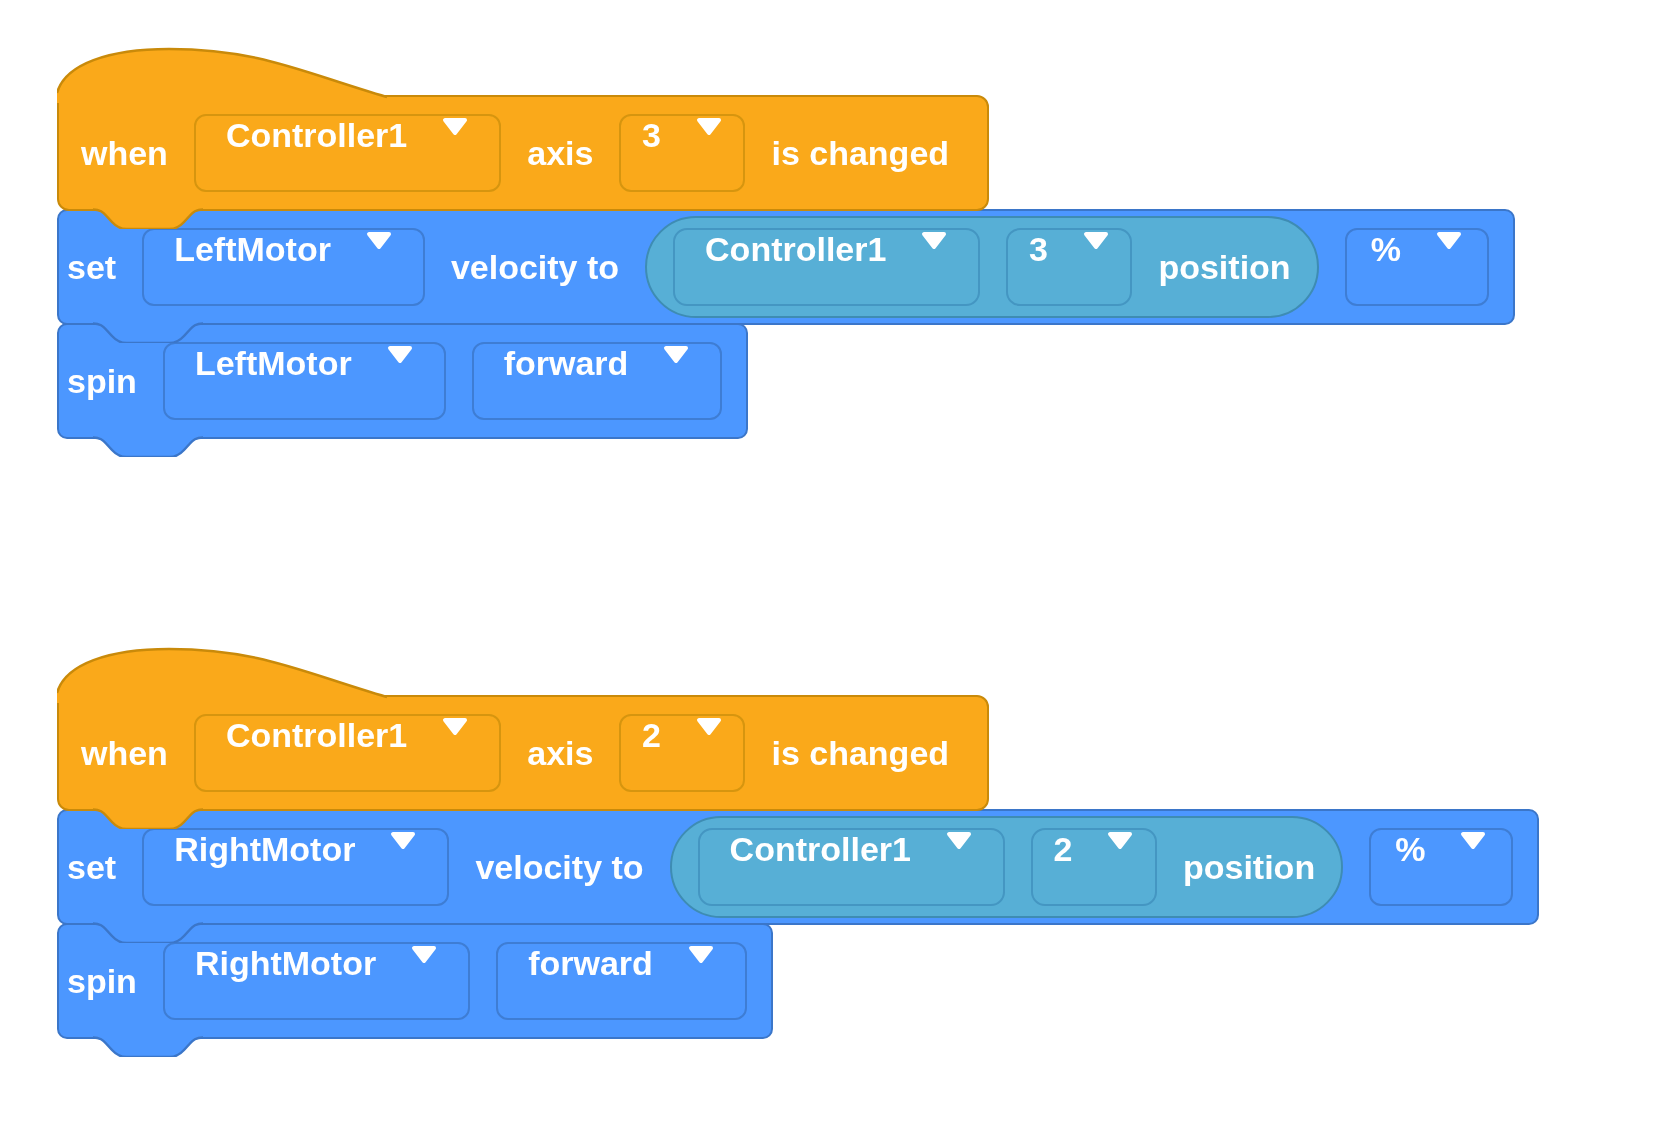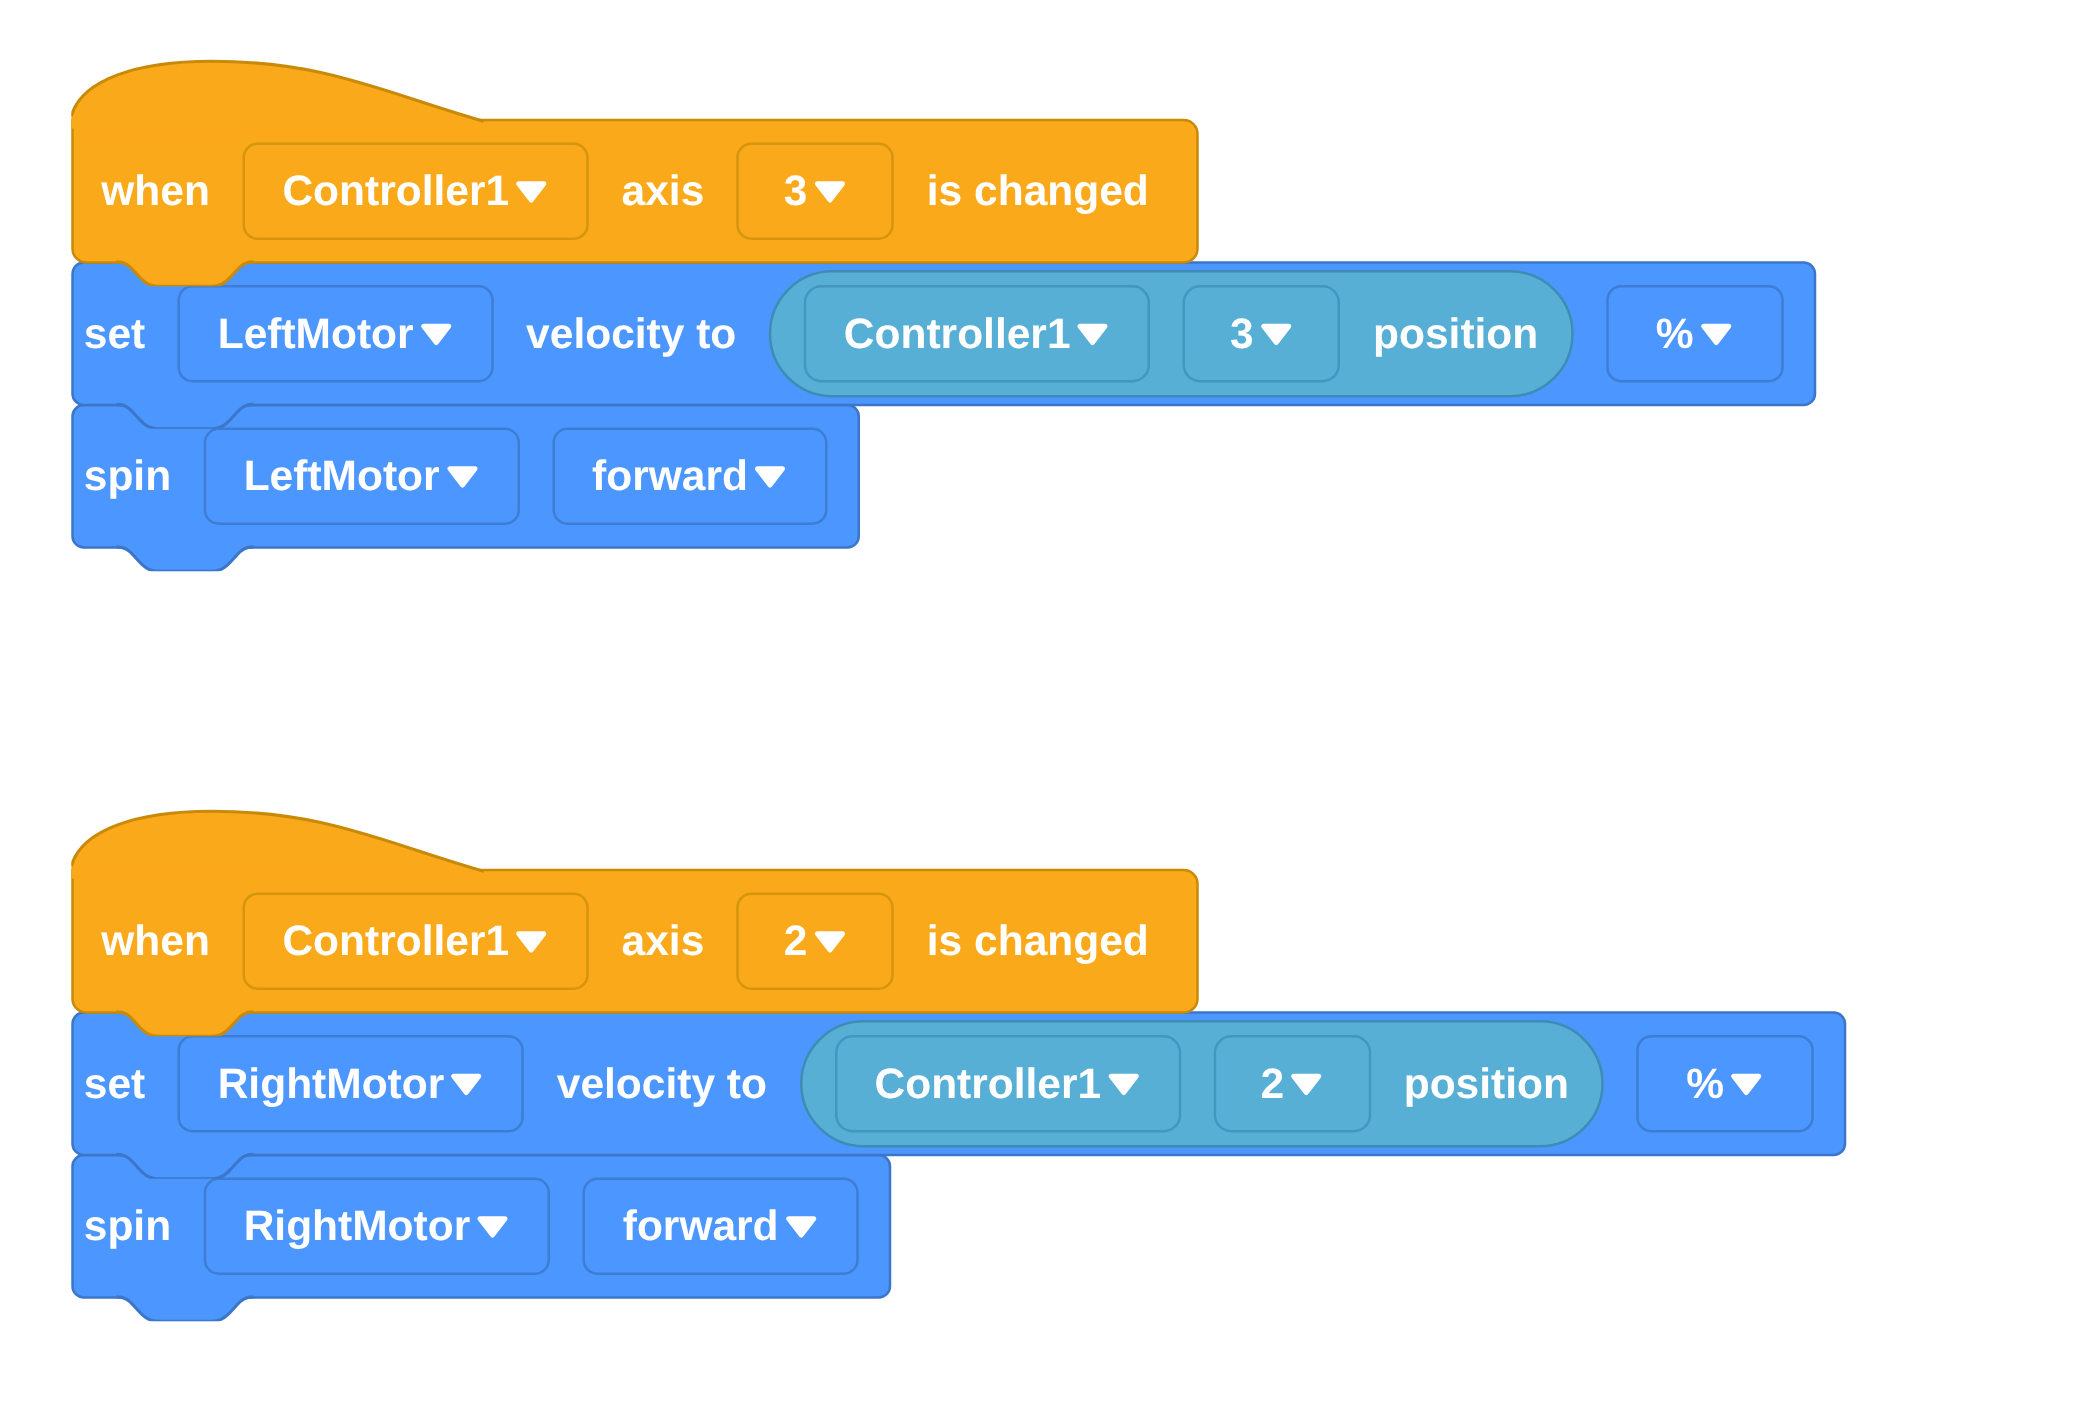--- a/index.html
+++ b/index.html
@@ -32,21 +32,21 @@
   .blue-block{background:var(--blue); border-color:var(--blue-border); padding:0 24px 0 8px;}
 
   .hat-bump{position:absolute; left:-2.5px; top:-50px; width:330px; height:56px; pointer-events:none;}
   .tab{position:absolute; left:34px; bottom:-19.5px; width:110px; height:26px; pointer-events:none;}
   .tab .f, .hat-bump .f{fill:var(--blue); stroke:none;}
   .tab .s, .hat-bump .s{fill:none; stroke:var(--blue-border); stroke-width:2.5;}
   .hat-block .tab .f, .hat-bump .f{fill:var(--yellow);}
   .hat-block .tab .s, .hat-bump .s{stroke:var(--yellow-border);}
 
   .dd{
-    display:inline-flex; align-items:center; gap:4px;
+    display:inline-flex; align-items:flex-start; gap:34px;
     height:78px; padding:0 30px; border:2px solid; border-radius:12px; cursor:pointer;
   }
   .hat-block .dd{background:var(--yellow); border-color:var(--yellow-dd-border);}
   .blue-block > .dd{background:var(--blue); border-color:var(--blue-dd-border);}
   .dd-small{min-width:126px; padding:0 20px; justify-content:center;}
   .dd-unit{min-width:142px; padding:0 24px; justify-content:center;}
 
   .pill{
     display:inline-flex; align-items:center; gap:26px; height:102px; padding:0 26px;
     background:var(--teal); border:2.5px solid var(--teal-border); border-radius:51px;

